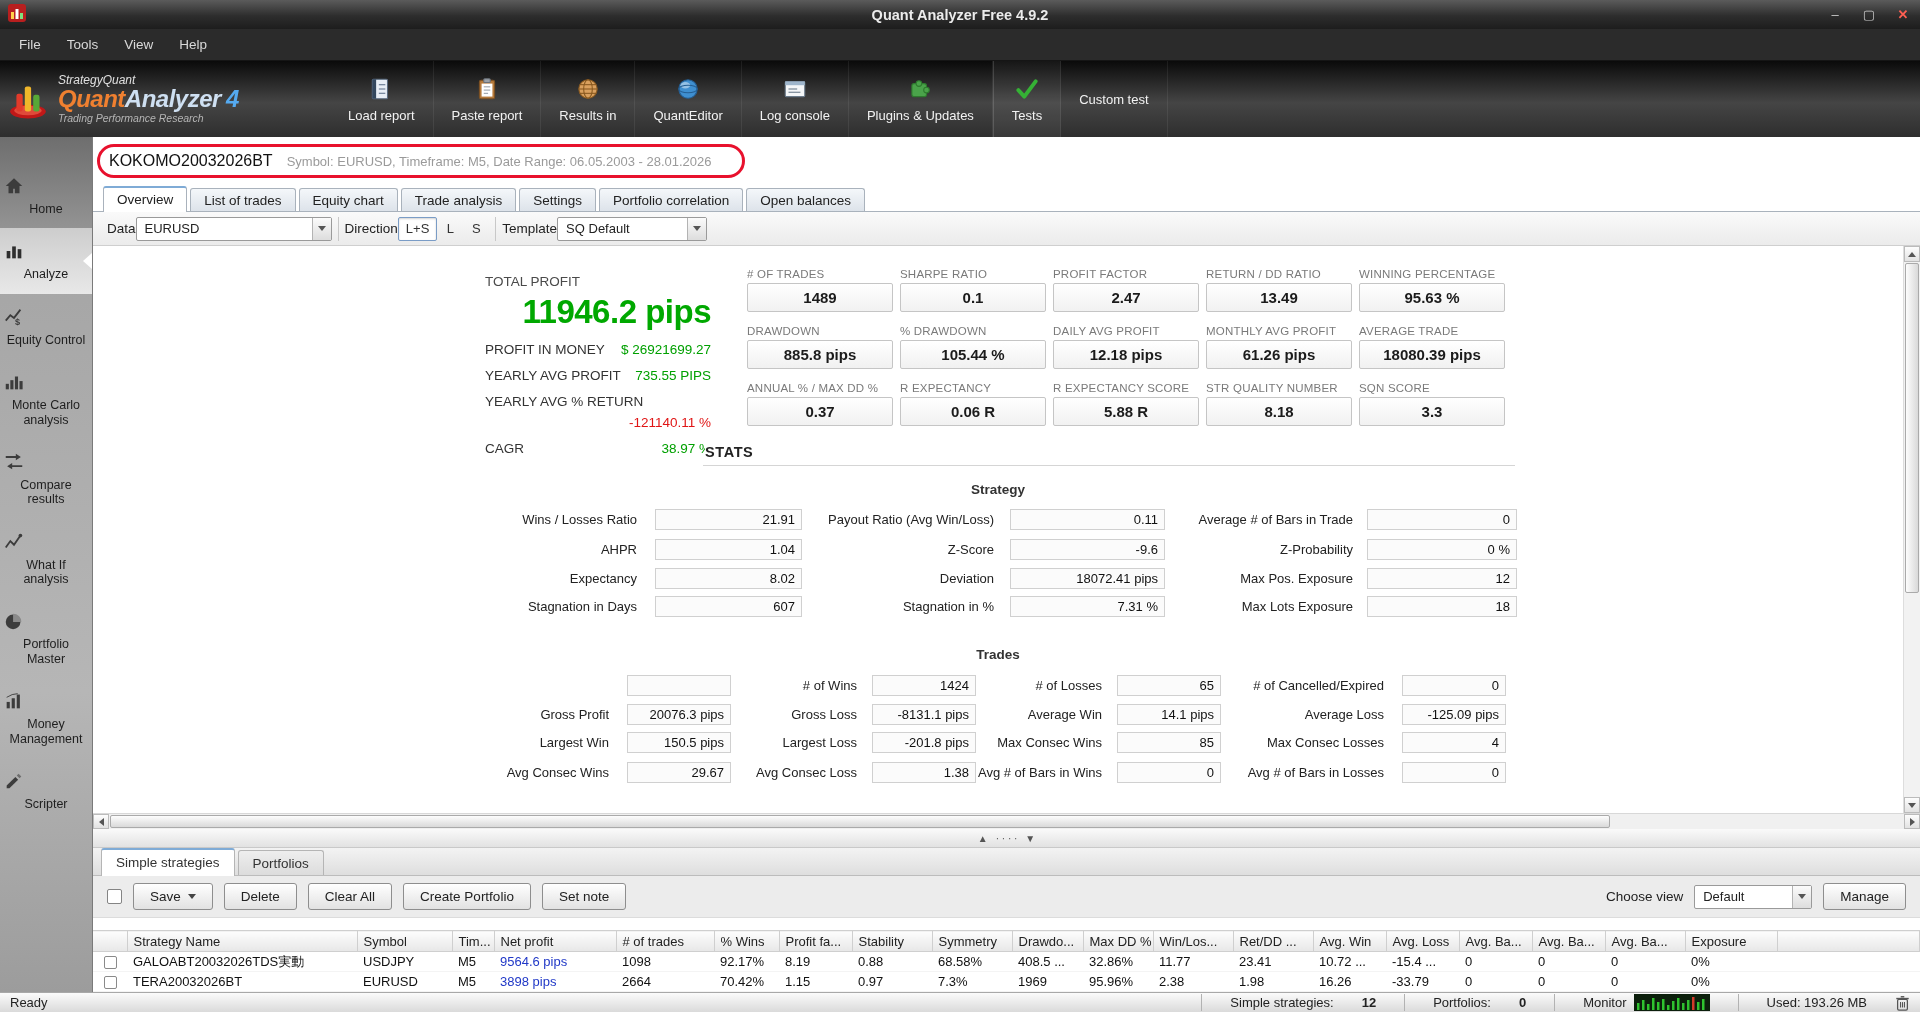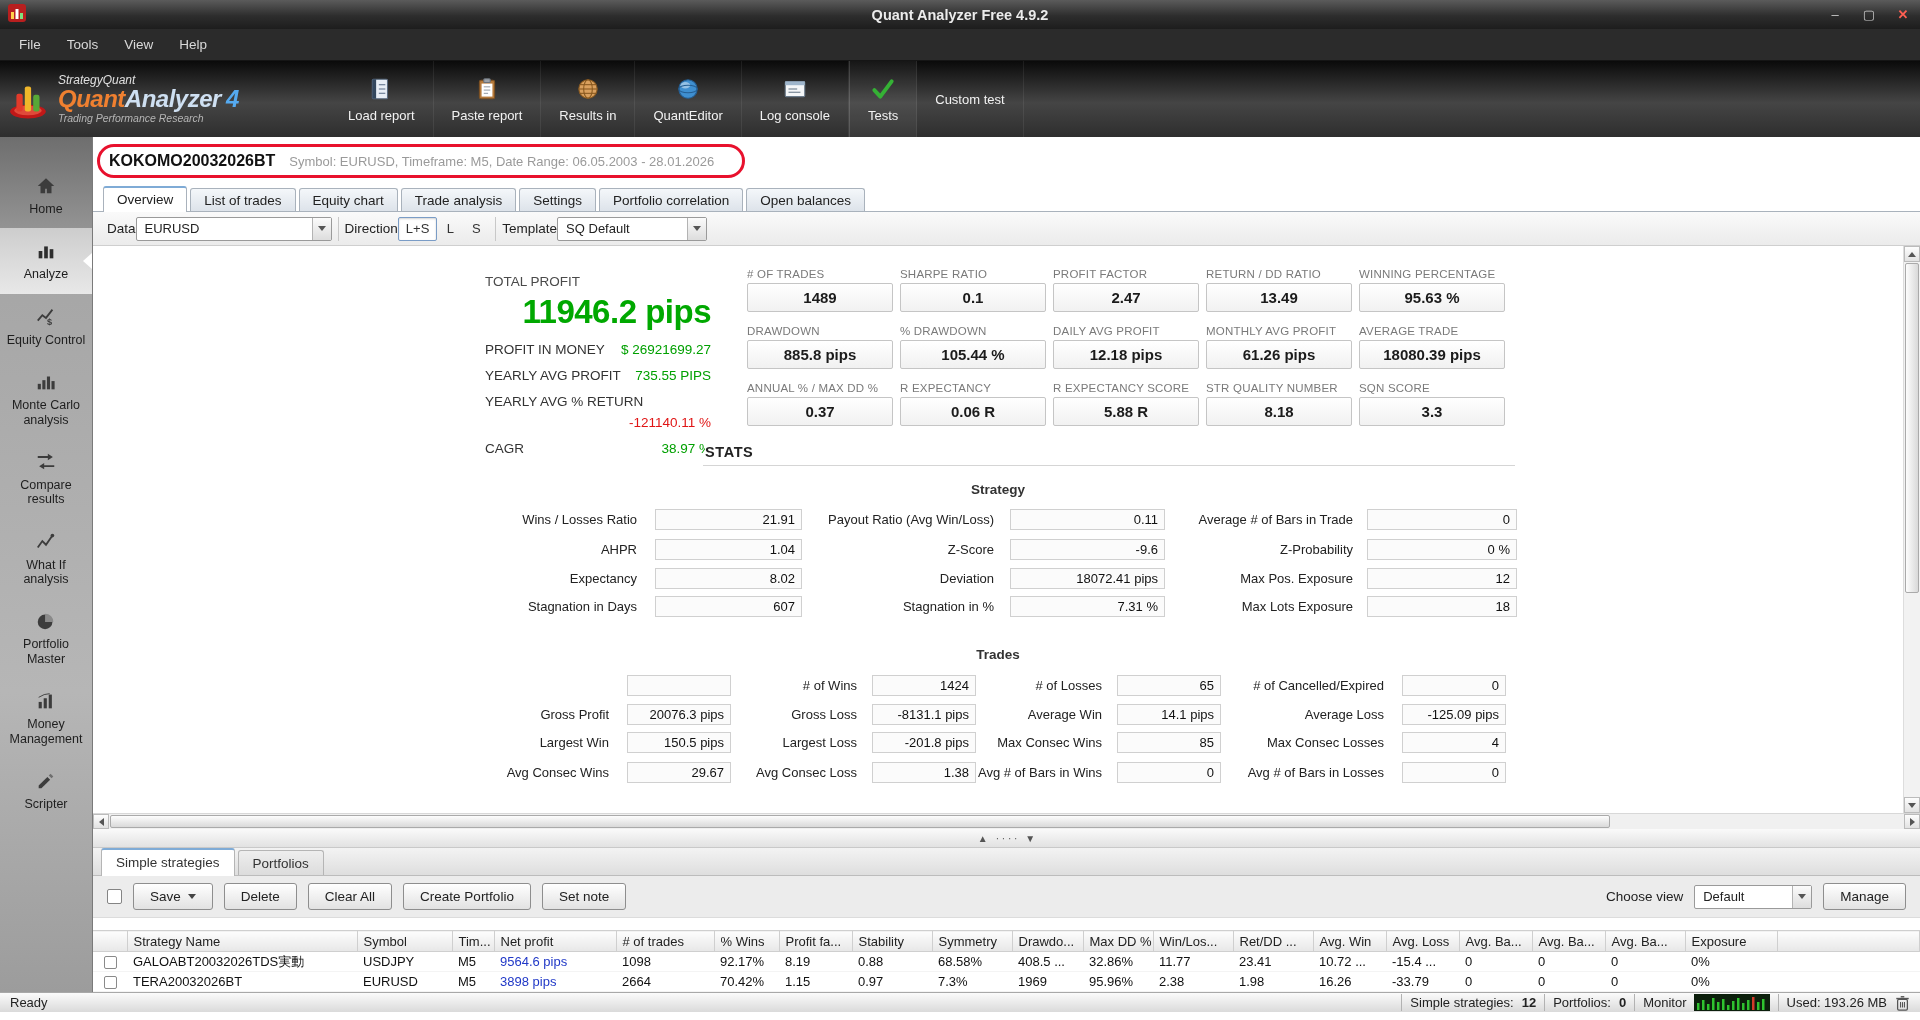--- a/index.html
+++ b/index.html
@@ -27,28 +27,28 @@
   .logo-main{font-size:24px;font-weight:bold;font-style:italic;letter-spacing:-.5px}
   .lm1{color:#f08030}.lm2{color:#cfe0f2}.lm3{color:#55aaf0;margin-left:5px}
   .logo-tag{font-size:10.5px;font-style:italic;color:#b5b5b5;margin-top:2px}
   .tb-btn{display:flex;flex-direction:column;align-items:center;justify-content:center;gap:6px;padding:0 18px;font-size:13px;color:#f2f2f2;border-right:1px solid rgba(255,255,255,.07);cursor:default;white-space:nowrap}
   .tb-btn.tests{border-left:1px solid rgba(255,255,255,.14);background:rgba(255,255,255,.05)}
   .tb-btn.textonly{justify-content:center}
 
   
   .body-row{display:flex;height:855px}
   .sidebar{width:93px;background:linear-gradient(180deg,#6e6e6e,#a6a6a6 16%,#b6b6b6 65%,#9c9c9c);border-right:1px solid #7a7a7a;display:flex;flex-direction:column;padding-top:26px}
-  .side-item{position:relative;display:flex;flex-direction:column;align-items:center;gap:5px;padding:12px 3px;font-size:12.5px;color:#1e1e1e;text-align:center;line-height:1.15;cursor:default}
+  .side-item{position:relative;display:flex;flex-direction:column;gap:5px;padding:12px 3px;font-size:12.5px;color:#1e1e1e;text-align:center;line-height:1.15;cursor:default}
   .side-item.active{background:linear-gradient(#cdcdcd,#e8e8e8)}
   .side-item.active::after{content:"";position:absolute;right:0;top:50%;margin-top:-8px;border-top:8px solid transparent;border-bottom:8px solid transparent;border-right:9px solid #fff}
   .main{flex:1;display:flex;flex-direction:column;background:#fff;position:relative;overflow:hidden}
 
   
   .report-line{height:48px;display:flex;align-items:center;gap:14px;padding-left:16px;position:relative}
-  .report-name{font-size:16px;font-weight:bold;color:#111}
+  .report-name{font-size:16px;font-weight:normal;color:#111}
   .report-subtitle{font-size:13px;color:#9a9a9a}
   .annotation{position:absolute;left:4px;top:7px;width:648px;height:34px;border:3px solid #e8112d;border-radius:17px;pointer-events:none}
 
   
   .tabstrip{height:27px;display:flex;align-items:flex-end;padding-left:10px;border-bottom:1px solid #a9b2bc;background:#fff}
   .tab{padding:4px 13px 3px;font-size:13.5px;color:#222;background:linear-gradient(#f4f7fa,#dde3ea);border:1px solid #a9b2bc;border-bottom:none;margin-right:3px;border-radius:3px 3px 0 0;cursor:default;white-space:nowrap}
   .tab.active{background:#fff;position:relative;top:1px;padding-bottom:5px;border-top:2px solid #7fabd6}
 
   
   .filterbar{height:34px;background:linear-gradient(#fafafa,#ebebeb);border-bottom:1px solid #cfcfcf;display:flex;align-items:center;padding-left:14px;font-size:13.5px;color:#222}
@@ -117,21 +117,21 @@
 
   .strat-table{width:100%;border-collapse:collapse;table-layout:fixed;font-size:13px;margin-top:12px}
   .strat-table th{height:21px;font-weight:normal;text-align:left;padding:0 6px;background:linear-gradient(#fdfdfd,#e7e7e7);border:1px solid #cfcfcf;border-left:none;color:#222;overflow:hidden;white-space:nowrap;cursor:default}
   .strat-table td{height:20px;padding:0 6px;overflow:hidden;white-space:nowrap;color:#111;border-bottom:1px solid #f4f4f4}
   .strat-table td.blue{color:#2038c7}
   .cbcell{text-align:center}
   .cb-sm{width:13px;height:13px;border:1px solid #8a8a8a;background:#fff;border-radius:2px;display:inline-block;vertical-align:middle}
 
   
   .statusbar{height:20px;background:linear-gradient(#fbfbfb,#dadada);border-top:1px solid #a8a8a8;display:flex;align-items:center;padding:0 10px;font-size:13px;color:#222}
-  .sb-right{margin-left:auto;display:flex;align-items:center;gap:8px}
+  .sb-right{margin-left:auto;display:flex;align-items:center;gap:28px}
   .sb-sep{width:1px;height:17px;background:#b2b2b2}
   .sb-val{font-weight:bold}
   .monitor-wrap{display:flex;align-items:center;gap:7px}
 </style>
 </head>
 <body>
 
 <div class="window">
 
   <div class="titlebar">
@@ -214,20 +214,28 @@
       <span>QuantEditor</span>
     </div>
     <div class="tb-btn">
       <svg width="26" height="26" viewBox="0 0 24 24">
           <rect x="3" y="5" width="18" height="14" rx="1" fill="#f4f6f8" stroke="#6a7a8a"></rect>
           <rect x="3" y="5" width="18" height="3.5" fill="#9fb6cc"></rect>
           <line x1="6" y1="12" x2="14" y2="12" stroke="#6a7a8a"></line>
           <line x1="6" y1="15" x2="17" y2="15" stroke="#6a7a8a"></line>
         </svg>
       <span>Log console</span>
+    </div>
+    <div class="tb-btn">
+      <svg width="26" height="26" viewBox="0 0 24 24">
+          <rect x="4.5" y="7" width="13.5" height="12" rx="2" fill="#4aa34a" stroke="#2e7a2e"></rect>
+          <circle cx="11" cy="7" r="2.6" fill="#4aa34a" stroke="#2e7a2e"></circle>
+          <circle cx="18" cy="13" r="2.6" fill="#4aa34a" stroke="#2e7a2e"></circle>
+        </svg>
+      <span>Plugins &amp; Updates</span>
     </div>
     <div class="tb-btn tests">
       <svg width="26" height="26" viewBox="0 0 24 24">
           <path d="M4 13l5.5 6L20 5" stroke="#35b135" stroke-width="3.6" fill="none" stroke-linecap="round" stroke-linejoin="round"></path>
         </svg>
       <span>Tests</span>
     </div>
     <div class="tb-btn textonly">
       <span>Custom test</span>
     </div>

